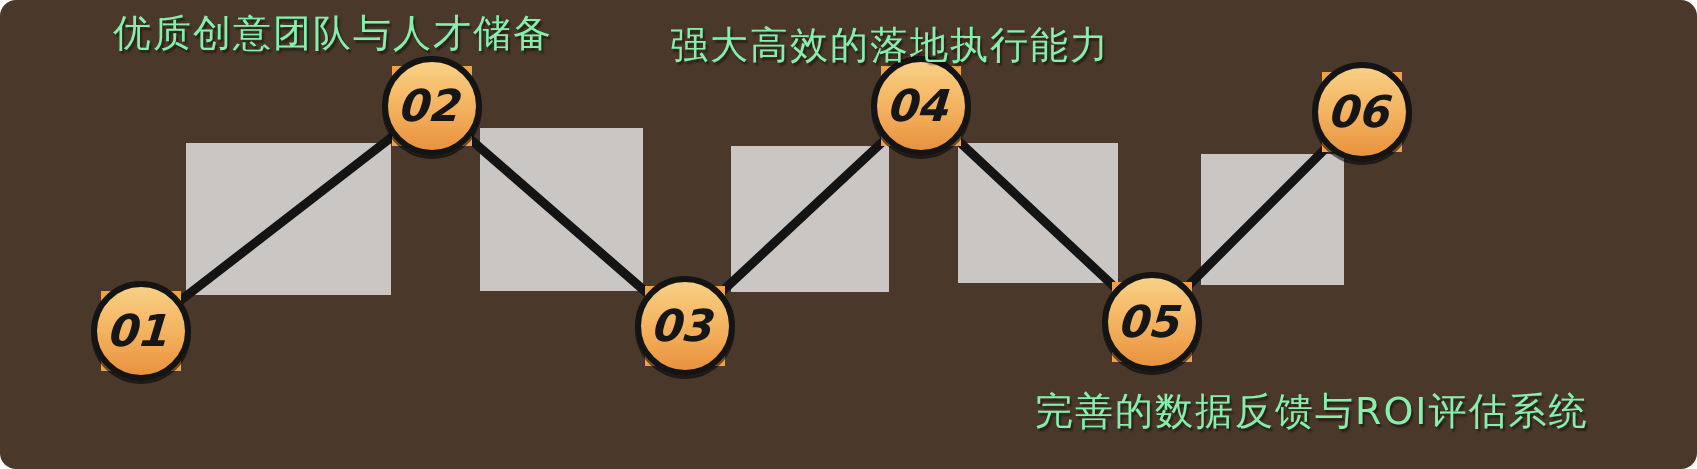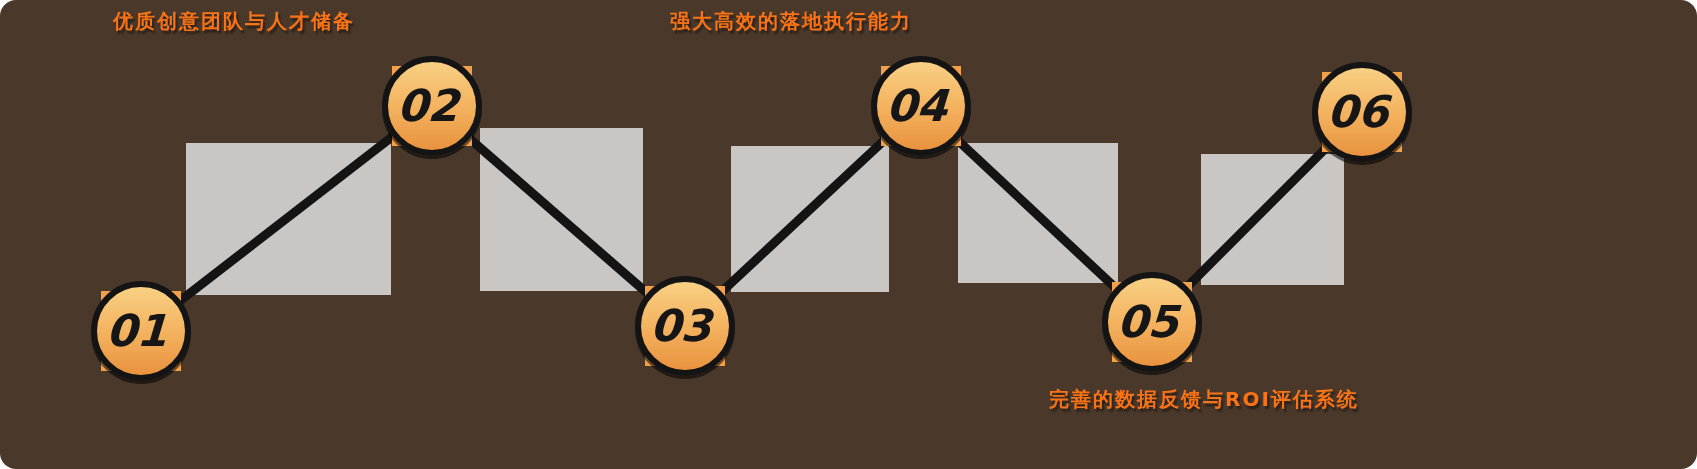--- a/index.html
+++ b/index.html
@@ -48,40 +48,40 @@
     font-weight: bold;
     font-style: italic;
     font-size: 44px;
     color: #161616;
     transform: skewX(-6deg);
     line-height: 1;
     user-select: none;
   }
   .label {
     position: absolute;
-    color: #f97316;
-    font-weight: bold;
-    font-size: 20px;
+    color: #86efac;
+    font-weight: normal;
+    font-size: 38px;
     letter-spacing: 2px;
     white-space: nowrap;
     text-shadow: 2px 3px 2px rgba(0,0,0,0.45);
   }
   
   #node-1 { left: 91px;  top: 281px; }
   #node-2 { left: 382px; top: 56px;  }
   #node-3 { left: 635px; top: 276px; }
   #node-4 { left: 871px; top: 56px;  }
   #node-5 { left: 1102px;top: 272px; }
   #node-6 { left: 1312px;top: 62px;  }
   
   #label-1 { left: 6px;    top: 388px; }
   #label-2 { left: 113px;  top: 8px;   }
   #label-3 { left: 575px;  top: 389px; }
-  #label-4 { left: 670px;  top: 8px;   }
-  #label-5 { left: 1035px; top: 386px; margin-left: 14px; }
+  #label-4 { left: 670px;  top: 20px;   }
+  #label-5 { left: 1035px; top: 386px; }
   #label-6 { left: 1150px; top: 8px;   }
 </style>
 </head>
 <body>
 
 <div class="canvas">
 
   <svg class="decor" viewBox="0 0 1697 469">
 
     <rect x="186" y="143" width="205" height="152" fill="#c9c6c3"></rect>

